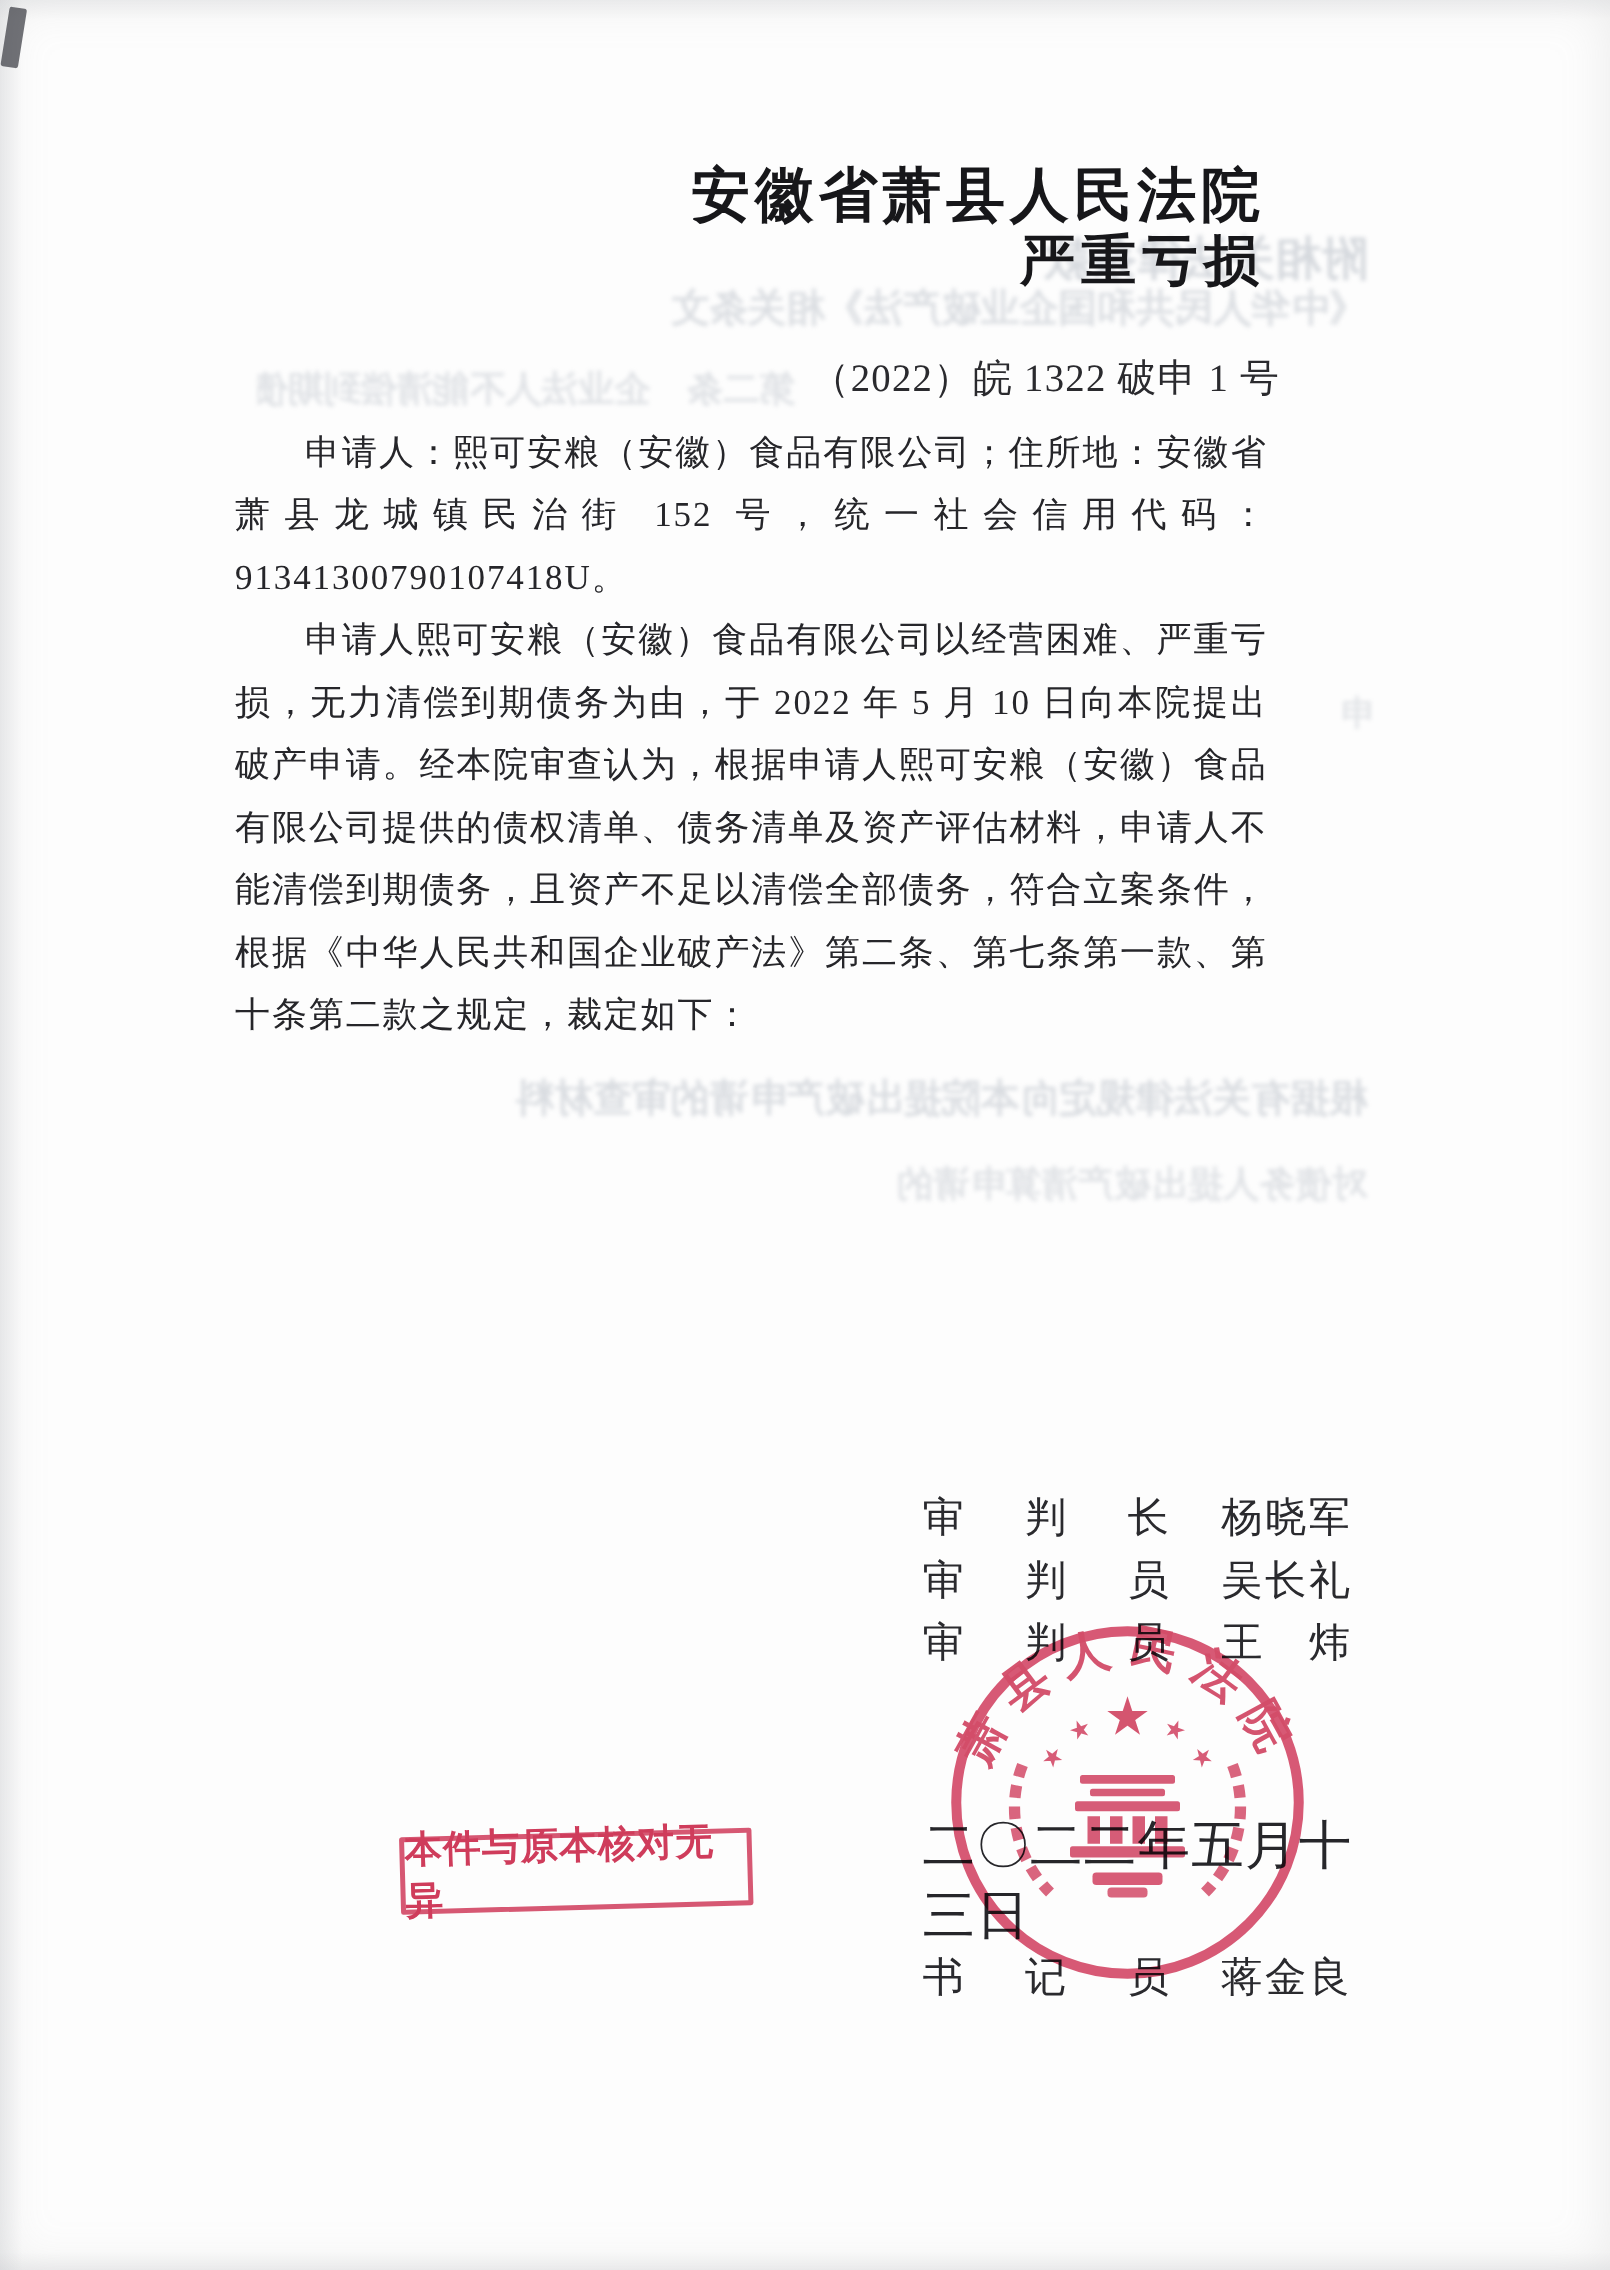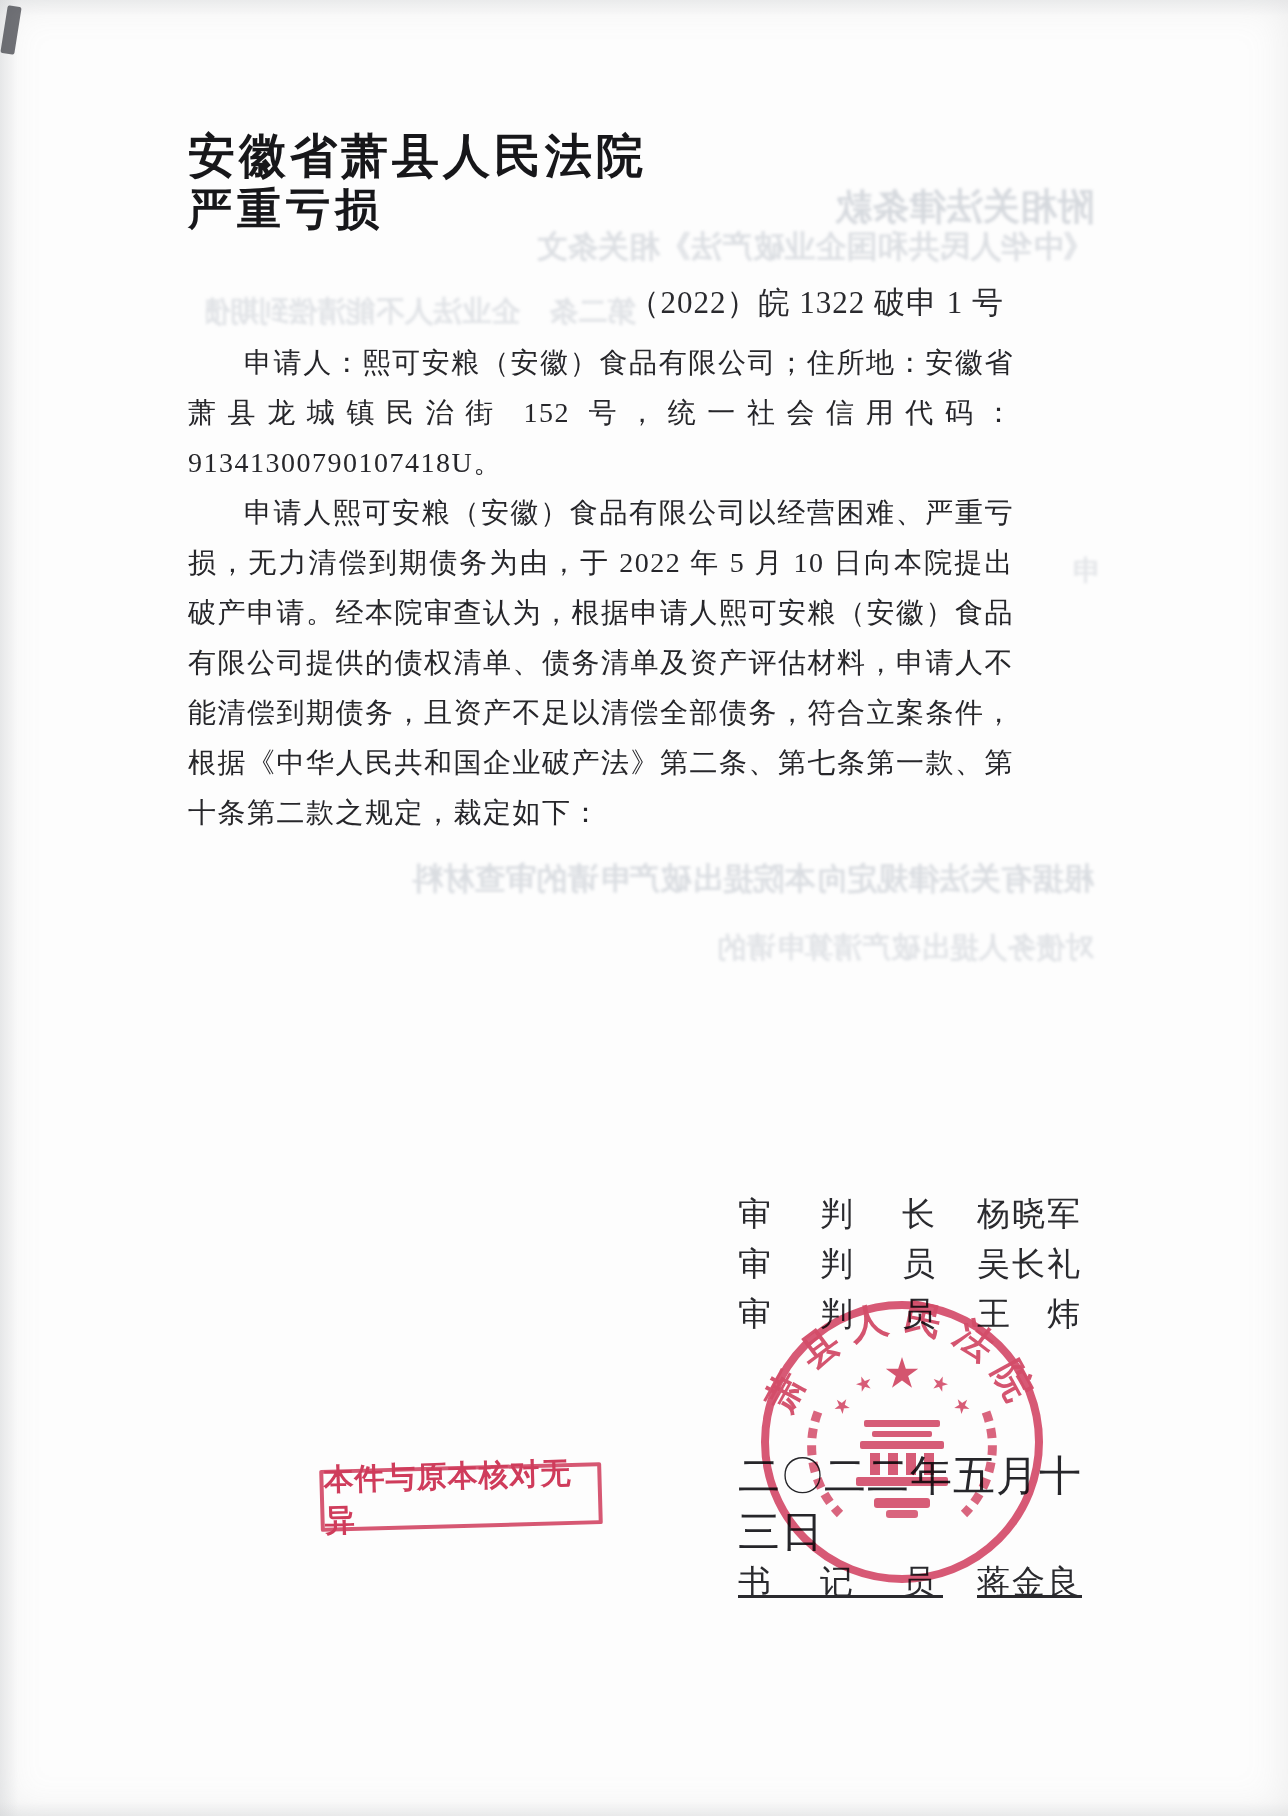--- a/index.html
+++ b/index.html
@@ -20,46 +20,46 @@
       linear-gradient(90deg, rgba(190,193,198,.25) 0, rgba(190,193,198,0) 18px),
       linear-gradient(0deg, rgba(190,193,198,.20) 0, rgba(190,193,198,0) 14px),
       linear-gradient(180deg, rgba(190,193,198,.18) 0, rgba(190,193,198,0) 16px);
   }
   .corner-mark{
     position:absolute;left:4px;top:6px;width:14px;height:48px;
     background:#41434a;opacity:.75;transform:rotate(9deg);border-radius:2px;
   }
   .title-block{
     position:absolute;left:188px;top:128px;width:824px;
-    text-align:left;font-family:"Liberation Sans", sans-serif;
+    text-align:right;font-family:"Liberation Sans", sans-serif;
     font-weight:700;color:#17171a;line-height:1.18;
   }
   .title-court{font-size:47px;letter-spacing:4px;}
   .title-doc{font-size:44px;letter-spacing:5px;}
   .case-no{
-    position:absolute;left:180px;top:282px;width:824px;
+    position:absolute;left:200px;top:282px;width:824px;
     text-align:right;font-size:31px;letter-spacing:1px;color:#2a2a2e;font-family:Liberation Serif, serif;
   }
   .body-text{
     position:absolute;left:188px;top:338px;width:826px;
     font-size:28px;line-height:50px;letter-spacing:1.5px;
     text-align:justify;color:#26262a;
   }
   .body-text p{margin:0;text-indent:2em;}
   .sig-block{position:absolute;left:738px;top:1172px;width:420px;font-family:Liberation Mono, monospace;}
   .sig-row{display:flex;align-items:baseline;height:50px;font-size:33px;color:#2a2a2e;}
   .sig-role{letter-spacing:8px;white-space:pre;}
   .sig-name{margin-left:34px;letter-spacing:2px;white-space:pre;margin-top:20px;}
   .date-line{
     position:absolute;left:738px;top:1448px;width:360px;
     font-size:42px;letter-spacing:1px;color:#26262a;z-index:2;
   }
   .clerk-line{
     position:absolute;left:738px;top:1540px;z-index:2;
-    display:flex;align-items:baseline;font-size:33px;color:#2a2a2e;text-decoration:underline;
+    display:flex;align-items:baseline;font-size:33px;color:#2a2a2e;
   }
   .seal{
     position:absolute;left:752px;top:1292px;width:300px;height:300px;
     z-index:3;mix-blend-mode:multiply;opacity:.92;
   }
   .verify-stamp{
     position:absolute;left:320px;top:1466px;width:282px;height:62px;
     box-sizing:border-box;border:4px solid rgba(209,60,92,.85);
     display:flex;align-items:center;justify-content:center;
     transform:rotate(-1.6deg);border-radius:2px;

